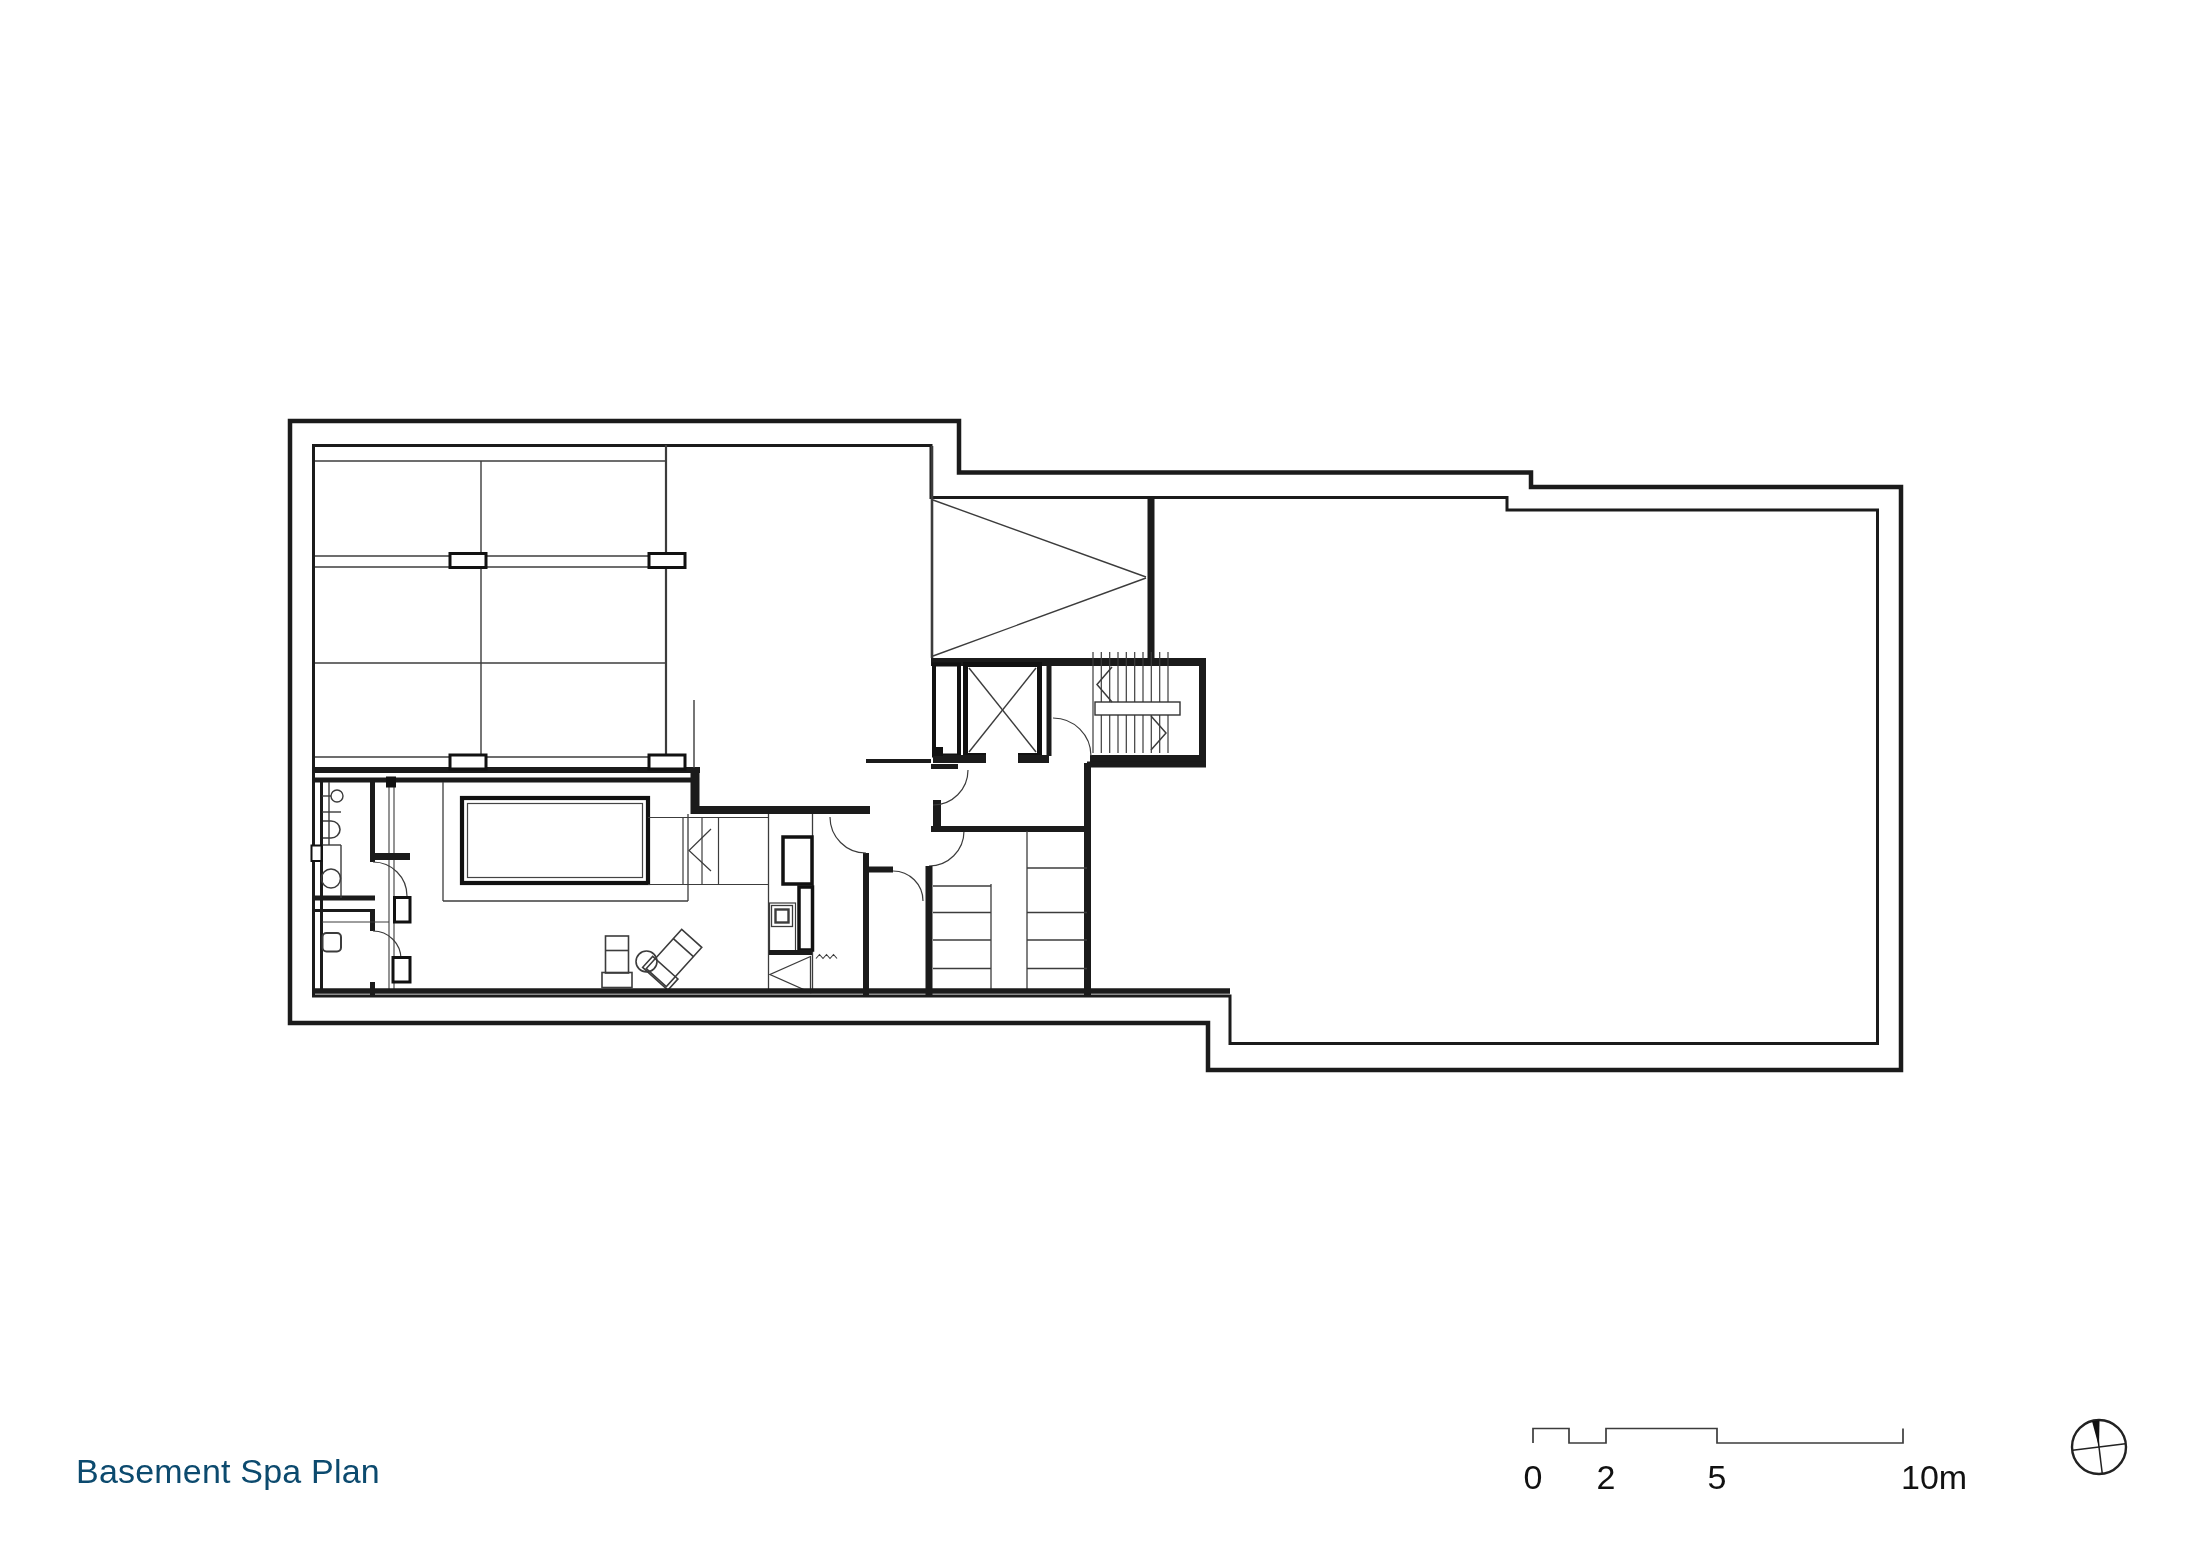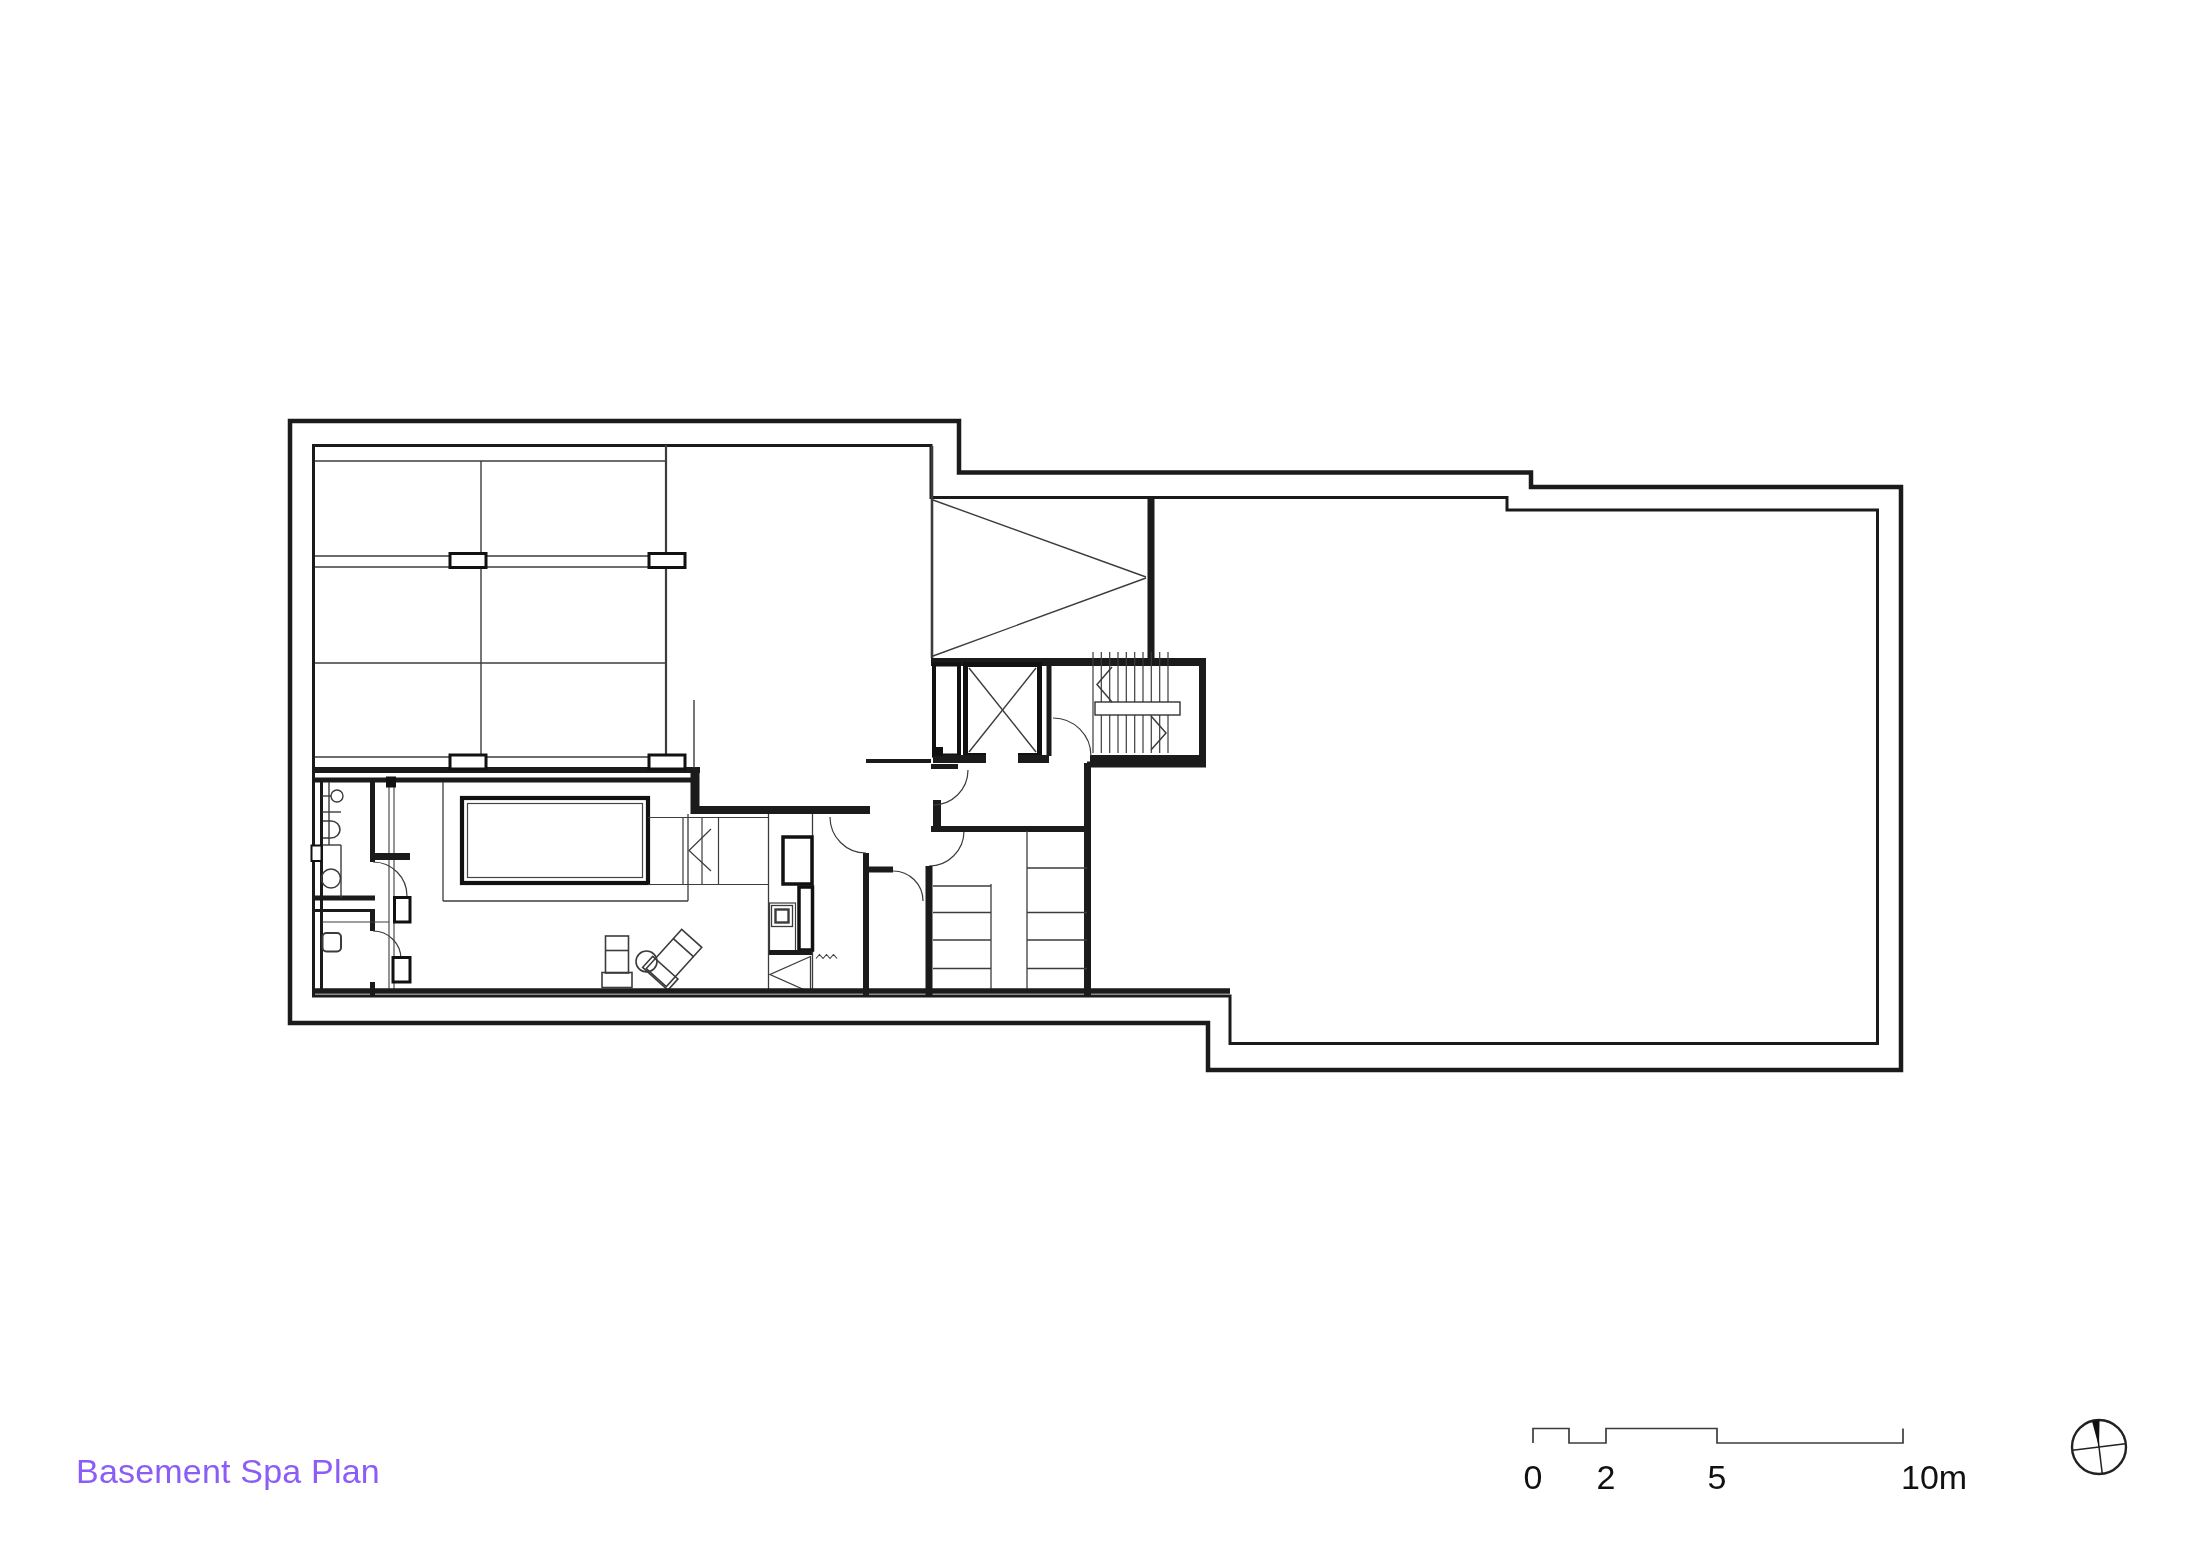--- a/index.html
+++ b/index.html
@@ -1,19 +1,19 @@
 <!DOCTYPE html>
 <html><head>
 <meta charset="utf-8">
 <style>
   html,body{margin:0;padding:0;background:#ffffff;}
   #stage{position:relative;width:2200px;height:1555px;background:#ffffff;overflow:hidden;
          font-family:"Liberation Sans", sans-serif;}
   #plan-svg{position:absolute;left:0;top:0;}
-  #title{position:absolute;left:76px;top:1452px;font-size:34px;color:#8b5cf6;
+  #title{position:absolute;left:76px;top:1452px;font-size:34px;color:#0c4a6e;
          letter-spacing:0.2px;font-weight:400;}
   .ln{stroke:#1b1b1b;fill:none;}
   .thin{stroke:#3c3c3c;fill:none;}
   text.sc{font-family:"Liberation Sans",sans-serif;font-size:34px;fill:#111;}
 </style>
 </head>
 <body>
 
 <div id="stage">
 

